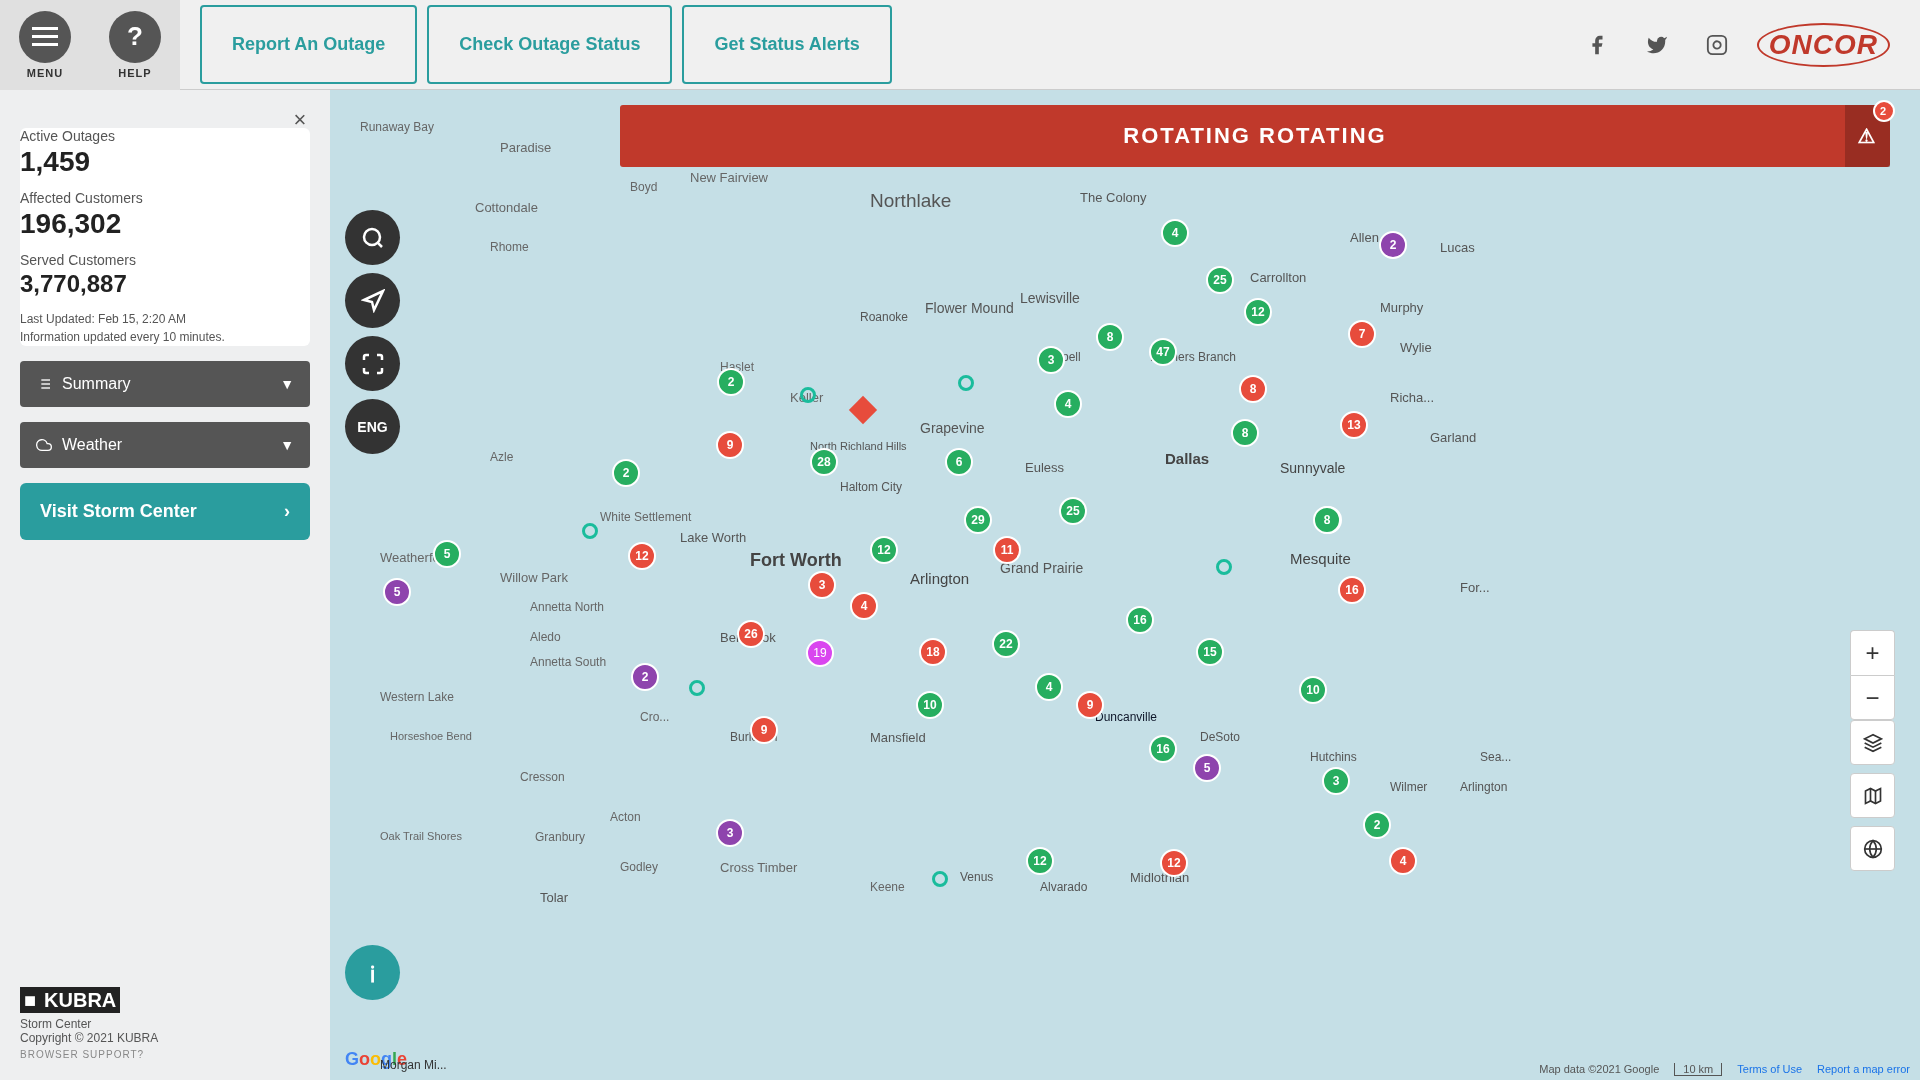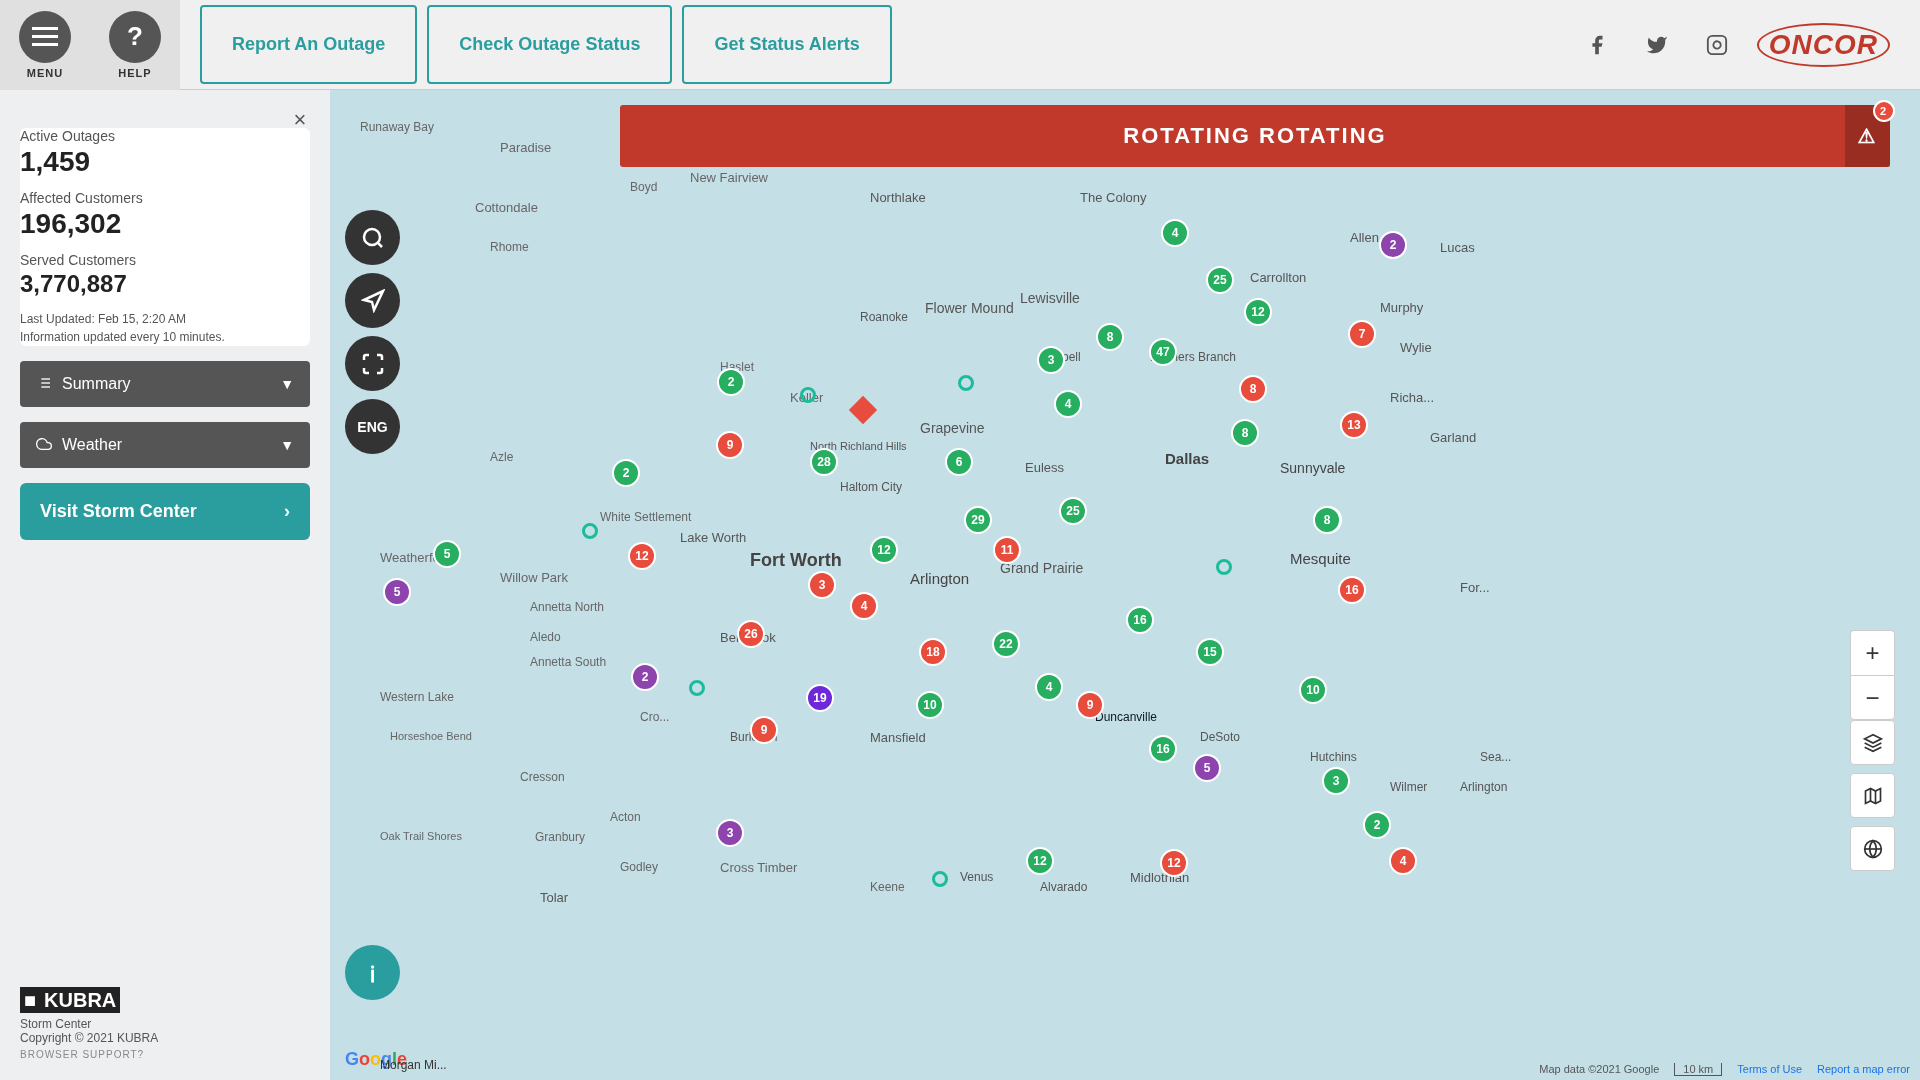--- a/index.html
+++ b/index.html
@@ -62,21 +62,21 @@
     .stat-label { font-size: 14px; color: #555; margin-bottom: 2px; }
     .stat-value { font-size: 28px; font-weight: bold; color: #222; margin-bottom: 12px; }
     .last-updated { font-size: 12px; color: #555; margin-top: 5px; line-height: 1.5; }
 
     
     .menu-dropdown-btn {
       width: 100%; padding: 14px 16px; background: #555; color: white;
       border: none; border-radius: 4px; cursor: pointer; display: flex;
       align-items: center; justify-content: space-between; font-size: 16px;
     }
-    .menu-dropdown-btn .btn-left { display: flex; align-items: flex-start; gap: 10px; }
+    .menu-dropdown-btn .btn-left { display: flex; align-items: center; gap: 10px; }
     .menu-dropdown-btn .chevron { font-size: 14px; }
 
     
     #storm-center-btn {
       width: 100%; padding: 18px 20px; background: #2a9d9e; color: white;
       border: none; border-radius: 6px; cursor: pointer; display: flex;
       align-items: center; justify-content: space-between; font-size: 18px; font-weight: bold;
     }
 
     
@@ -223,21 +223,21 @@
     <div id="oncor-logo">ONCOR</div>
   </div>
 </div>
 
 <div id="map-container">
   <div class="map-bg"></div>
 
   <div style="position:absolute; top:50px; left:500px; color:#666; font-size:13px; pointer-events:none;">Paradise</div>
   <div style="position:absolute; top:30px; left:360px; color:#666; font-size:12px; pointer-events:none;">Runaway Bay</div>
   <div style="position:absolute; top:80px; left:690px; color:#666; font-size:13px; pointer-events:none;">New Fairview</div>
-  <div style="position:absolute; top:100px; left:870px; color:#555; font-size:13px; pointer-events:none;">Northlake</div>
+  <div style="position:absolute; top:100px; left:870px; color:#555; font-size:19px; pointer-events:none;">Northlake</div>
   <div style="position:absolute; top:90px; left:630px; color:#666; font-size:12px; pointer-events:none;">Boyd</div>
   <div style="position:absolute; top:110px; left:475px; color:#666; font-size:13px; pointer-events:none;">Cottondale</div>
   <div style="position:absolute; top:150px; left:490px; color:#666; font-size:12px; pointer-events:none;">Rhome</div>
   <div style="position:absolute; top:100px; left:1080px; color:#555; font-size:13px; pointer-events:none;">The Colony</div>
   <div style="position:absolute; top:200px; left:1020px; color:#555; font-size:14px; pointer-events:none;">Lewisville</div>
   <div style="position:absolute; top:220px; left:860px; color:#555; font-size:12px; pointer-events:none;">Roanoke</div>
   <div style="position:absolute; top:210px; left:925px; color:#555; font-size:14px; pointer-events:none;">Flower Mound</div>
   <div style="position:absolute; top:270px; left:720px; color:#666; font-size:12px; pointer-events:none;">Haslet</div>
   <div style="position:absolute; top:180px; left:1250px; color:#555; font-size:13px; pointer-events:none;">Carrollton</div>
   <div style="position:absolute; top:260px; left:1040px; color:#555; font-size:12px; pointer-events:none;">Coppell</div>
@@ -365,21 +365,21 @@
       <div class="marker red" style="left: 822px; top: 495px; width: 28px; height: 28px; background: rgb(231, 76, 60); position: absolute; border-radius: 50%; display: flex; align-items: center; justify-content: center; font-weight: bold; font-size: 12px; color: white; cursor: pointer; transform: translate(-50%, -50%); border: 2px solid white; z-index: 40;">3</div>
       <div class="marker red" style="left: 864px; top: 516px; width: 28px; height: 28px; background: rgb(231, 76, 60); position: absolute; border-radius: 50%; display: flex; align-items: center; justify-content: center; font-weight: bold; font-size: 12px; color: white; cursor: pointer; transform: translate(-50%, -50%); border: 2px solid white; z-index: 40;">4</div>
       <div class="marker red" style="left: 933px; top: 562px; width: 28px; height: 28px; background: rgb(231, 76, 60); position: absolute; border-radius: 50%; display: flex; align-items: center; justify-content: center; font-weight: bold; font-size: 12px; color: #ffffff; cursor: pointer; transform: translate(-50%, -50%); border: 2px solid white; z-index: 40;">18</div>
       <div class="marker green" style="left: 1006px; top: 554px; width: 28px; height: 28px; background: rgb(39, 174, 96); position: absolute; border-radius: 50%; display: flex; align-items: center; justify-content: center; font-weight: bold; font-size: 12px; color: white; cursor: pointer; transform: translate(-50%, -50%); border: 2px solid white; z-index: 40;">22</div>
       <div class="marker red" style="left: 1007px; top: 460px; width: 28px; height: 28px; background: rgb(231, 76, 60); position: absolute; border-radius: 50%; display: flex; align-items: center; justify-content: center; font-weight: bold; font-size: 12px; color: white; cursor: pointer; transform: translate(-50%, -50%); border: 2px solid white; z-index: 40;">11</div>
       <div class="marker green" style="left: 978px; top: 430px; width: 28px; height: 28px; background: rgb(39, 174, 96); position: absolute; border-radius: 50%; display: flex; align-items: center; justify-content: center; font-weight: bold; font-size: 12px; color: white; cursor: pointer; transform: translate(-50%, -50%); border: 2px solid white; z-index: 40;">29</div>
       <div class="marker green" style="left: 930px; top: 615px; width: 28px; height: 28px; background: rgb(39, 174, 96); position: absolute; border-radius: 50%; display: flex; align-items: center; justify-content: center; font-weight: bold; font-size: 12px; color: white; cursor: pointer; transform: translate(-50%, -50%); border: 2px solid white; z-index: 40;">10</div>
       <div class="marker green" style="left: 1073px; top: 421px; width: 28px; height: 28px; background: rgb(39, 174, 96); position: absolute; border-radius: 50%; display: flex; align-items: center; justify-content: center; font-weight: bold; font-size: 12px; color: white; cursor: pointer; transform: translate(-50%, -50%); border: 2px solid white; z-index: 40;">25</div>
       <div class="marker green" style="left: 1049px; top: 597px; width: 28px; height: 28px; background: rgb(39, 174, 96); position: absolute; border-radius: 50%; display: flex; align-items: center; justify-content: center; font-weight: bold; font-size: 12px; color: white; cursor: pointer; transform: translate(-50%, -50%); border: 2px solid white; z-index: 40;">4</div>
       <div class="marker red" style="left: 1090px; top: 615px; width: 28px; height: 28px; background: rgb(231, 76, 60); position: absolute; border-radius: 50%; display: flex; align-items: center; justify-content: center; font-weight: bold; font-size: 12px; color: white; cursor: pointer; transform: translate(-50%, -50%); border: 2px solid white; z-index: 40;">9</div>
-      <div class="marker green" style="left: 820px; top: 563px; width: 28px; height: 28px; background: #6d28d9; position: absolute; border-radius: 50%; display: flex; align-items: center; justify-content: center; font-weight: bold; font-size: 12px; color: white; cursor: pointer; transform: translate(-50%, -50%); border: 2px solid white; z-index: 40; margin-top: 45px;">19</div>
+      <div class="marker green" style="left: 820px; top: 563px; width: 28px; height: 28px; background: #d946ef; position: absolute; border-radius: 50%; display: flex; align-items: center; justify-content: center; font-weight: normal; font-size: 12px; color: white; cursor: pointer; transform: translate(-50%, -50%); border: 2px solid white; z-index: 40;">19</div>
       <div class="marker red" style="left: 751px; top: 544px; width: 28px; height: 28px; background: rgb(231, 76, 60); position: absolute; border-radius: 50%; display: flex; align-items: center; justify-content: center; font-weight: bold; font-size: 12px; color: white; cursor: pointer; transform: translate(-50%, -50%); border: 2px solid white; z-index: 40;">26</div>
       <div class="marker green" style="left: 1140px; top: 530px; width: 28px; height: 28px; background: rgb(39, 174, 96); position: absolute; border-radius: 50%; display: flex; align-items: center; justify-content: center; font-weight: bold; font-size: 12px; color: white; cursor: pointer; transform: translate(-50%, -50%); border: 2px solid white; z-index: 40;">16</div>
       <div class="marker green" style="left: 1210px; top: 562px; width: 28px; height: 28px; background: rgb(39, 174, 96); position: absolute; border-radius: 50%; display: flex; align-items: center; justify-content: center; font-weight: bold; font-size: 12px; color: white; cursor: pointer; transform: translate(-50%, -50%); border: 2px solid white; z-index: 40;">15</div>
       <div class="marker green" style="left: 1110px; top: 247px; width: 28px; height: 28px; background: rgb(39, 174, 96); position: absolute; border-radius: 50%; display: flex; align-items: center; justify-content: center; font-weight: bold; font-size: 12px; color: white; cursor: pointer; transform: translate(-50%, -50%); border: 2px solid white; z-index: 40;">8</div>
       <div class="marker green" style="left: 1163px; top: 262px; width: 28px; height: 28px; background: rgb(39, 174, 96); position: absolute; border-radius: 50%; display: flex; align-items: center; justify-content: center; font-weight: bold; font-size: 12px; color: white; cursor: pointer; transform: translate(-50%, -50%); border: 2px solid white; z-index: 40;">47</div>
       <div class="marker green" style="left: 1051px; top: 270px; width: 28px; height: 28px; background: rgb(39, 174, 96); position: absolute; border-radius: 50%; display: flex; align-items: center; justify-content: center; font-weight: bold; font-size: 12px; color: white; cursor: pointer; transform: translate(-50%, -50%); border: 2px solid white; z-index: 40;">3</div>
       <div class="marker green" style="left: 1258px; top: 222px; width: 28px; height: 28px; background: rgb(39, 174, 96); position: absolute; border-radius: 50%; display: flex; align-items: center; justify-content: center; font-weight: bold; font-size: 12px; color: white; cursor: pointer; transform: translate(-50%, -50%); border: 2px solid white; z-index: 40;">12</div>
       <div class="marker red" style="left: 1253px; top: 299px; width: 28px; height: 28px; background: rgb(231, 76, 60); position: absolute; border-radius: 50%; display: flex; align-items: center; justify-content: center; font-weight: bold; font-size: 12px; color: white; cursor: pointer; transform: translate(-50%, -50%); border: 2px solid white; z-index: 40;">8</div>
       <div class="marker green" style="left: 1245px; top: 343px; width: 28px; height: 28px; background: rgb(39, 174, 96); position: absolute; border-radius: 50%; display: flex; align-items: center; justify-content: center; font-weight: bold; font-size: 12px; color: white; cursor: pointer; transform: translate(-50%, -50%); border: 2px solid white; z-index: 40;">8</div>
       <div class="marker green" style="left: 1068px; top: 314px; width: 28px; height: 28px; background: rgb(39, 174, 96); position: absolute; border-radius: 50%; display: flex; align-items: center; justify-content: center; font-weight: bold; font-size: 12px; color: white; cursor: pointer; transform: translate(-50%, -50%); border: 2px solid white; z-index: 40;">4</div>

